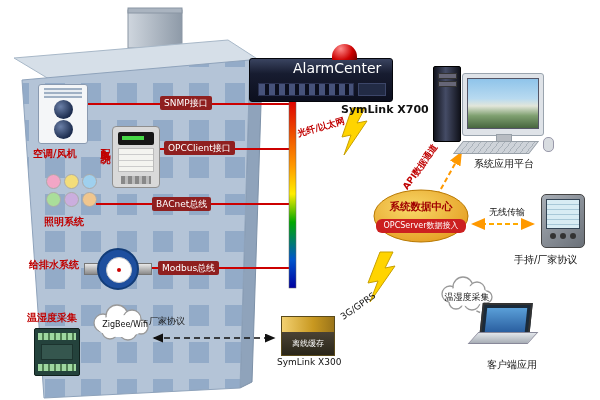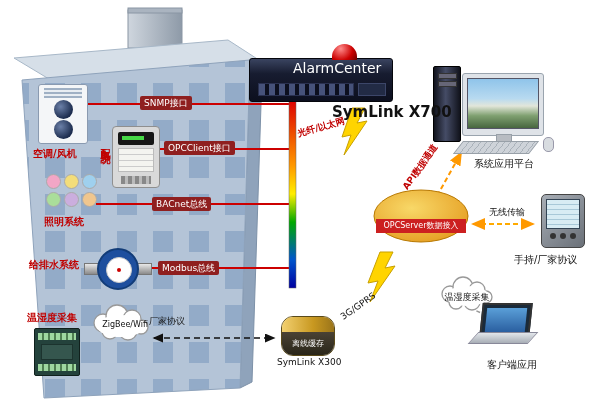--- a/index.html
+++ b/index.html
@@ -73,27 +73,27 @@
     background-image:repeating-linear-gradient(180deg,transparent 0 4px,#a8c8d8 4px 5px);}
   .pda .hbtns{display:flex;justify-content:center;gap:4px;margin-top:3px;}
   .pda .hbtns span{width:6px;height:6px;border-radius:50%;background:#333;display:block;}
 
   
   .lscreen{left:481px;top:303px;width:46px;height:30px;background:#1a2a3a;border:2px solid #333;transform:skewX(-6deg);}
   .lscreen .inner{position:absolute;left:3px;top:3px;right:3px;bottom:3px;background:linear-gradient(180deg,#5a9fd8,#2a5fa0);}
   .lbase{left:473px;top:332px;width:58px;height:10px;background:linear-gradient(180deg,#e2e6ea,#a8aeb6);border:1px solid #889;transform:skewX(-42deg);}
 
   
-  .x300{left:281px;top:316px;width:52px;height:38px;border:1px solid #5a4a1a;border-radius:12px;overflow:hidden;}
+  .x300{left:281px;top:316px;width:52px;height:38px;border:1px solid #5a4a1a;border-radius:0;overflow:hidden;}
   .x300 .gold{height:15px;background:linear-gradient(90deg,#f2d070,#c89820 60%,#9a741a);}
   .x300 .front{height:23px;background:linear-gradient(180deg,#4a4234,#2a2619);display:flex;align-items:center;justify-content:center;}
   .x300 .front span{color:#fff;font-size:8px;}
 
   .dcTitle{left:379px;top:200px;width:84px;text-align:center;color:#a00000;font-weight:bold;font-size:10.5px;}
-  .dcStrip{left:376px;top:219px;width:90px;height:14px;background:#cc2020;border-radius:0;color:#fff;
+  .dcStrip{left:376px;top:219px;width:90px;height:14px;background:#cc2020;border-radius:6px;color:#fff;
     font-size:8px;line-height:14px;text-align:center;z-index:3;position:absolute;}
 </style>
 </head>
 <body>
 
 <div id="canvas">
 
   <svg id="scene" width="600" height="400" viewBox="0 0 600 400">
     <defs>
       <pattern id="winpat" width="36" height="37" patternUnits="userSpaceOnUse">
@@ -250,29 +250,30 @@
   <div class="dev lbase"></div>
 
   <div class="lbl red" style="left:33px;top:147px">空调/风机</div>
   <div class="lbl red vert" style="left:98px;top:140px;height:60px">配电系统</div>
   <div class="lbl red" style="left:44px;top:215px">照明系统</div>
   <div class="lbl red" style="left:29px;top:258px">给排水系统</div>
   <div class="lbl red" style="left:27px;top:311px">温湿度采集</div>
   <div class="lbl" style="left:94px;top:320px;width:54px;text-align:right;font-size:8px;color:#111">ZigBee/Wifi</div>
   <div class="lbl blk" style="left:149px;top:315px;font-size:9px">厂家协议</div>
 
-  <div class="busLabel" style="left:140px;top:96px">SNMP接口</div>
+  <div class="busLabel" style="left:160px;top:96px">SNMP接口</div>
   <div class="busLabel" style="left:164px;top:141px">OPCClient接口</div>
   <div class="busLabel" style="left:152px;top:197px">BACnet总线</div>
   <div class="busLabel" style="left:158px;top:261px">Modbus总线</div>
 
   <div class="lbl" style="left:293px;top:60px;color:#fff;font-size:14px">AlarmCenter</div>
-  <div class="lbl blk" style="left:332px;top:103px;font-weight:bold;font-size:15px">SymLink X700</div>
+  <div class="lbl blk" style="left:341px;top:103px;font-weight:bold;font-size:11px">SymLink X700</div>
   <div class="lbl red" style="left:297px;top:121px;font-size:9px;transform:rotate(-16deg)">光纤/以太网</div>
 
+  <div class="lbl dcTitle">系统数据中心</div>
   <div class="dcStrip">OPCServer数据接入</div>
 
   <div class="lbl red" style="left:400px;top:185px;font-size:9px;transform:rotate(-55deg);transform-origin:0 0">API数据通道</div>
   <div class="lbl blk" style="left:474px;top:157px">系统应用平台</div>
   <div class="lbl blk" style="left:489px;top:206px;font-size:9px">无线传输</div>
   <div class="lbl blk" style="left:514px;top:253px">手持/厂家协议</div>
   <div class="lbl" style="left:444px;top:291px;width:46px;text-align:center;font-size:9px;color:#111">温湿度采集</div>
   <div class="lbl blk" style="left:487px;top:358px">客户端应用</div>
   <div class="lbl blk" style="left:338px;top:301px;font-size:9px;transform:rotate(-35deg)">3G/GPRS</div>
   <div class="lbl blk" style="left:277px;top:357px;font-weight:normal;font-size:9px">SymLink X300</div>

